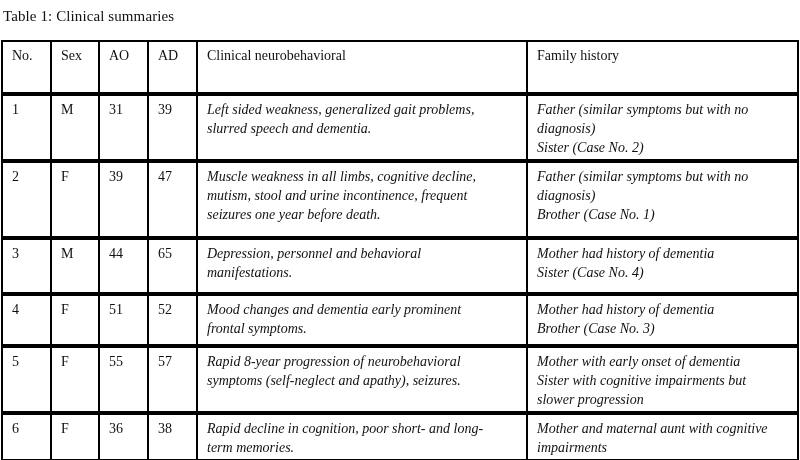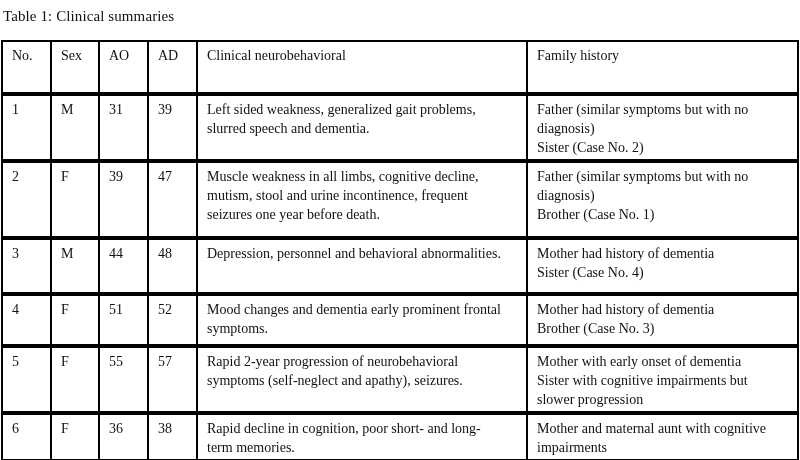--- a/index.html
+++ b/index.html
@@ -53,21 +53,21 @@
   col.col-ad  { width: 49px; }
   col.col-clinical { width: 330px; }
   col.col-family   { width: 271px; }
   
   tbody tr.row-0 { height: 62px; }
   tbody tr.row-1 { height: 77px; }
   tbody tr.row-2 { height: 56px; }
   tbody tr.row-3 { height: 52px; }
   tbody tr.row-4 { height: 55px; }
   tbody tr.row-5 { height: 42px; }
-  .cell-multiline { white-space: pre-line; }
+  .cell-multiline { white-space: pre-line; font-style: italic; }
 </style>
 </head>
 <body>
 
 <div class="page">
 
   <div class="page-title">Table 1: Clinical summaries</div>
 
   <table class="clinical-table">
     <colgroup>
@@ -104,40 +104,40 @@
         <td>39</td>
         <td>47</td>
         <td class="cell-multiline">Muscle weakness in all limbs, cognitive decline, mutism, stool and urine incontinence, frequent seizures one year before death.</td>
         <td class="cell-multiline">Father (similar symptoms but with no diagnosis)
 Brother (Case No. 1)</td>
       </tr>
       <tr class="row-2">
         <td>3</td>
         <td>M</td>
         <td>44</td>
-        <td>48</td>
-        <td class="cell-multiline">Depression, personnel and behavioral abnormalities.</td>
+        <td>65</td>
+        <td class="cell-multiline">Depression, personnel and behavioral manifestations.</td>
         <td class="cell-multiline">Mother had history of dementia
 Sister (Case No. 4)</td>
       </tr>
       <tr class="row-3">
         <td>4</td>
         <td>F</td>
         <td>51</td>
         <td>52</td>
         <td class="cell-multiline">Mood changes and dementia early prominent frontal symptoms.</td>
         <td class="cell-multiline">Mother had history of dementia
 Brother (Case No. 3)</td>
       </tr>
       <tr class="row-4">
         <td>5</td>
         <td>F</td>
         <td>55</td>
         <td>57</td>
-        <td class="cell-multiline">Rapid 2-year progression of neurobehavioral symptoms (self-neglect and apathy), seizures.</td>
+        <td class="cell-multiline">Rapid 8-year progression of neurobehavioral symptoms (self-neglect and apathy), seizures.</td>
         <td class="cell-multiline">Mother with early onset of dementia
 Sister with cognitive impairments but slower progression</td>
       </tr>
       <tr class="row-5">
         <td>6</td>
         <td>F</td>
         <td>36</td>
         <td>38</td>
         <td class="cell-multiline">Rapid decline in cognition, poor short- and long-term memories.</td>
         <td class="cell-multiline">Mother and maternal aunt with cognitive impairments</td>

